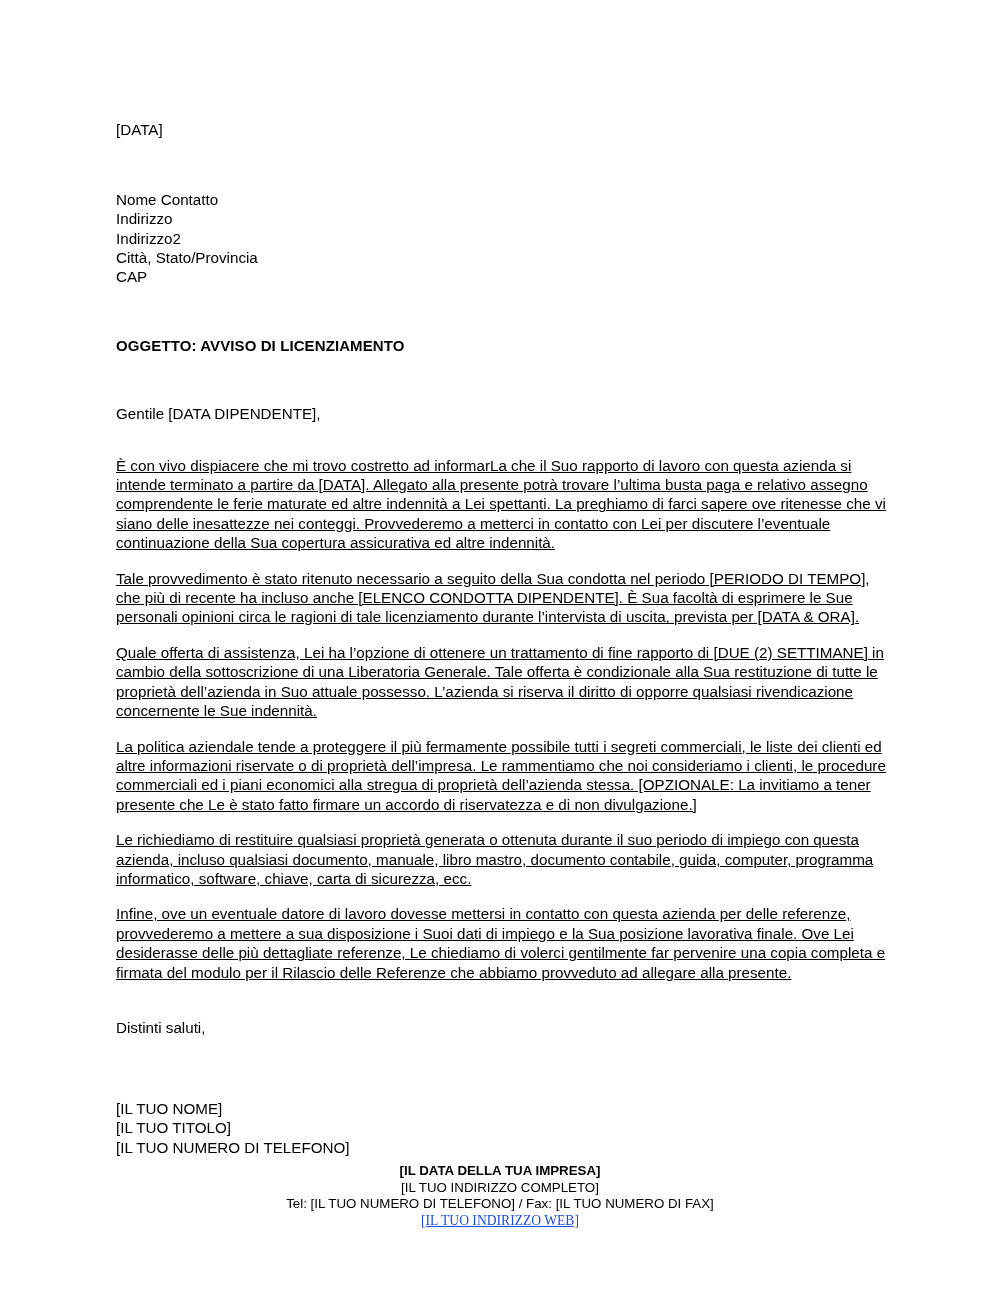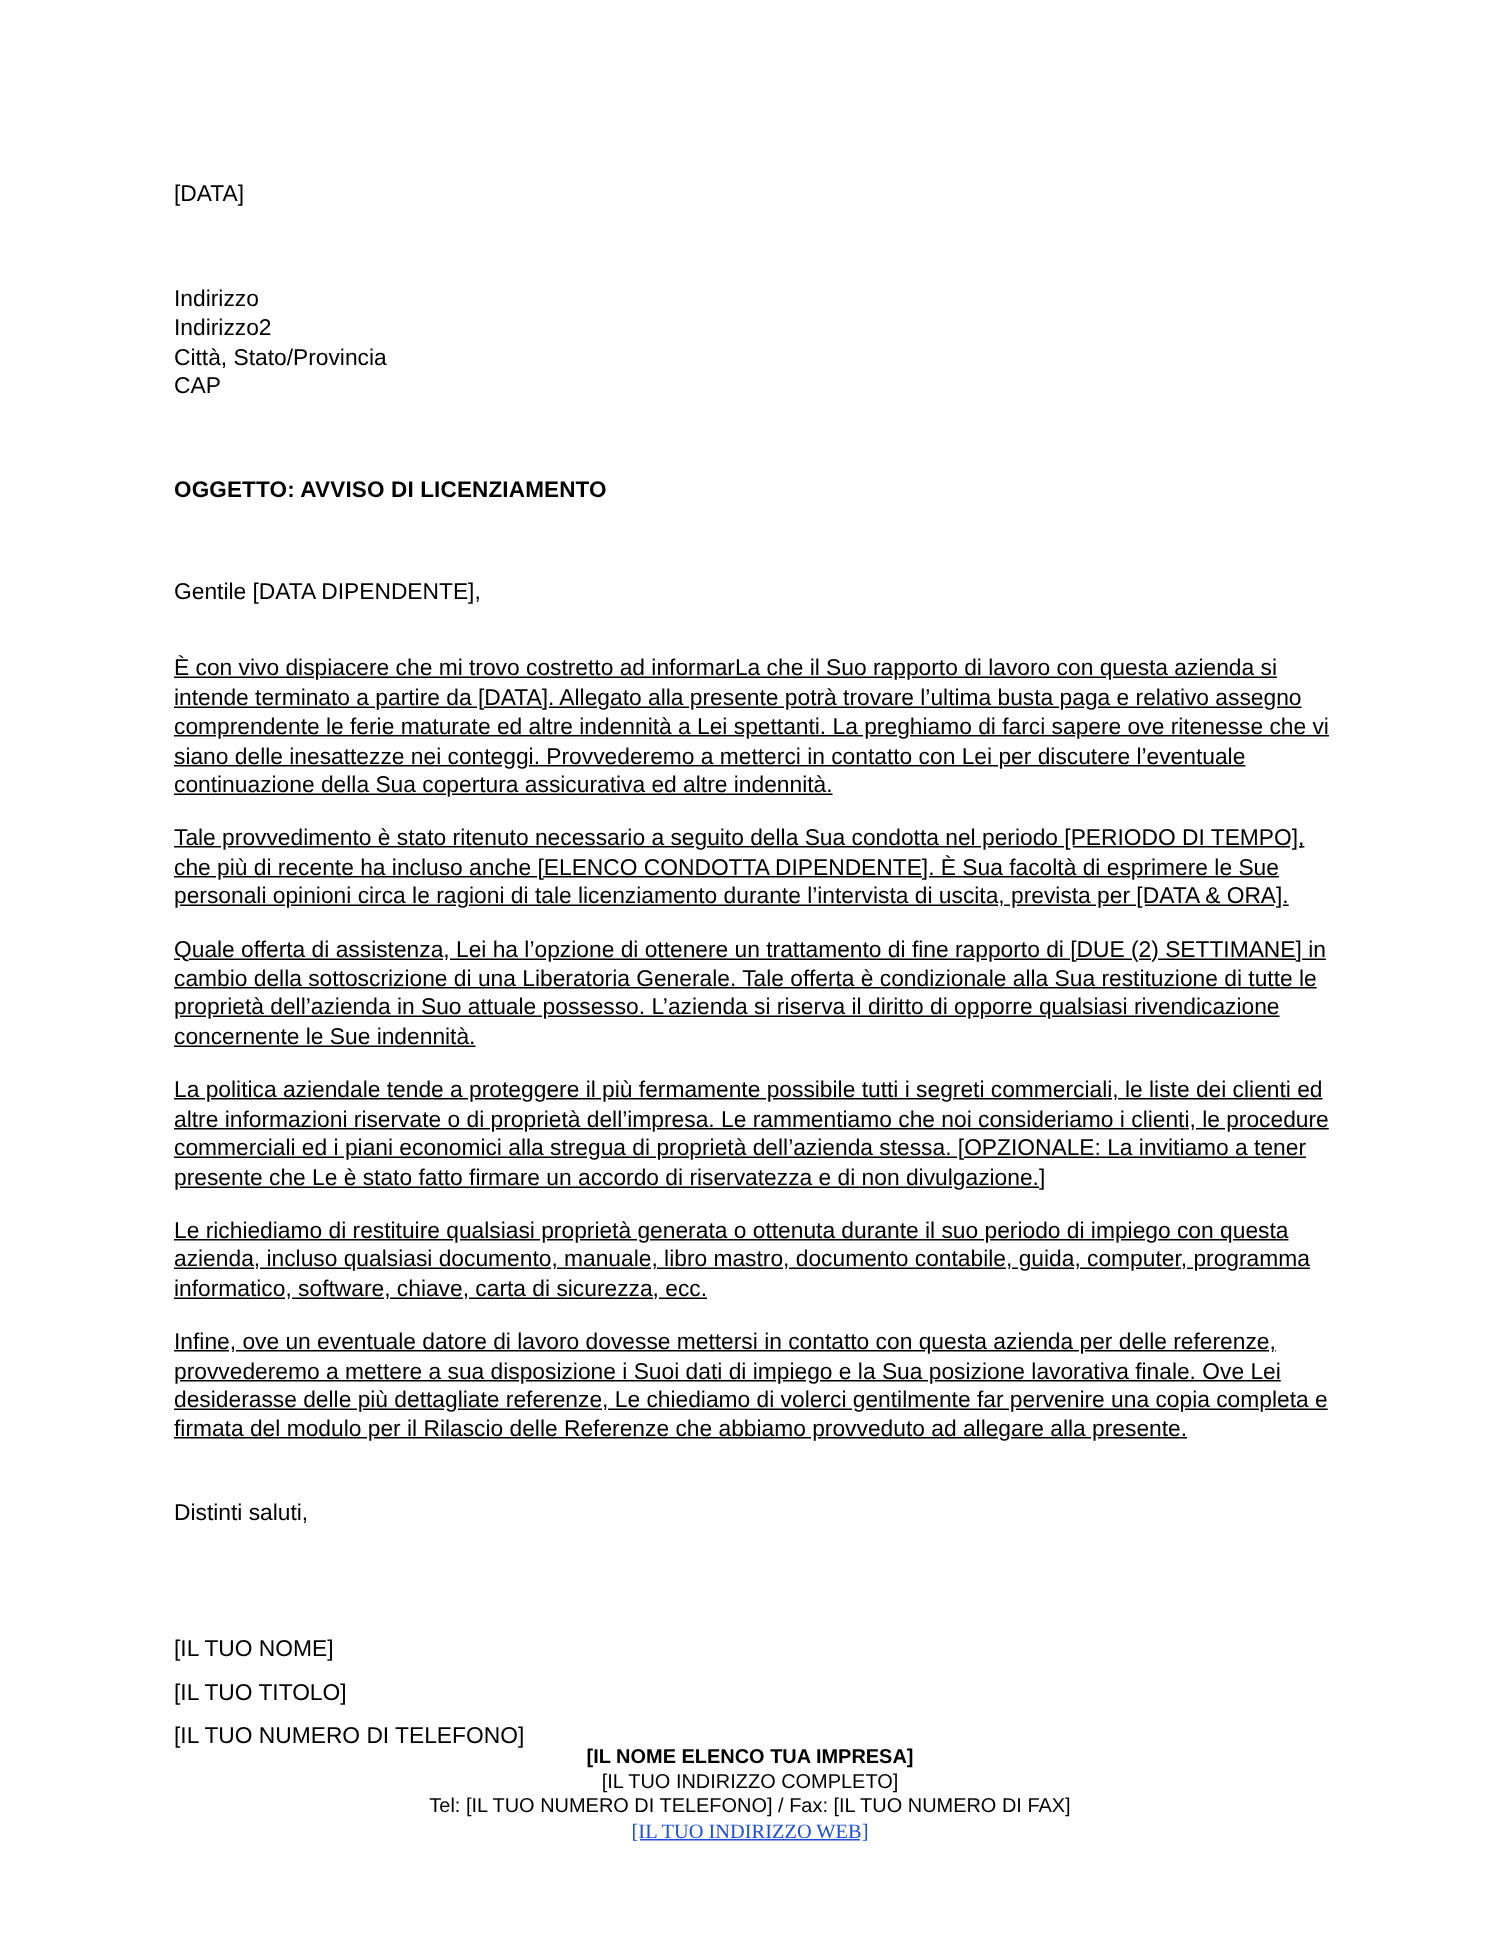--- a/index.html
+++ b/index.html
@@ -52,21 +52,21 @@
 
   .addr-block .tline { display: block; }
 
   .subject {
     font-weight: bold;
     font-size: 15px;
     line-height: 19.2px;
     letter-spacing: 0.1px;
   }
 
-  .sig-block .tline { display: block; margin-top: 10px; }
+  .sig-block .tline { display: block; }
 
   
   .footer {
     position: absolute;
     left: 0;
     top: 1163px;
     width: 1000px;
     text-align: center;
   }
   .footer-line {
@@ -91,20 +91,21 @@
 
 <div class="page">
 
   <div class="sheet">
 
     <div class="tline">[DATA]</div>
 
     <div class="gap-date"></div>
 
     <div class="addr-block">
+      <span class="tline">Nome Contatto</span>
       <span class="tline">Indirizzo</span>
       <span class="tline">Indirizzo2</span>
       <span class="tline">Città, Stato/Provincia</span>
       <span class="tline">CAP</span>
     </div>
 
     <div class="gap-addr"></div>
 
     <div class="subject">OGGETTO: AVVISO DI LICENZIAMENTO</div>
 
@@ -139,19 +140,19 @@
 
     <div class="sig-block">
       <span class="tline">[IL TUO NOME]</span>
       <span class="tline">[IL TUO TITOLO]</span>
       <span class="tline">[IL TUO NUMERO DI TELEFONO]</span>
     </div>
 
   </div>
 
   <div class="footer">
-    <span class="footer-line footer-company">[IL NOME ELENCO TUA IMPRESA]</span>
+    <span class="footer-line footer-company">[IL DATA DELLA TUA IMPRESA]</span>
     <span class="footer-line">[IL TUO INDIRIZZO COMPLETO]</span>
     <span class="footer-line">Tel: [IL TUO NUMERO DI TELEFONO] / Fax: [IL TUO NUMERO DI FAX]</span>
     <span class="footer-line"><span class="footer-web" style="color: #1d4ed8;">[IL TUO INDIRIZZO WEB]</span></span>
   </div>
 
 </div>
 
 </body></html>

